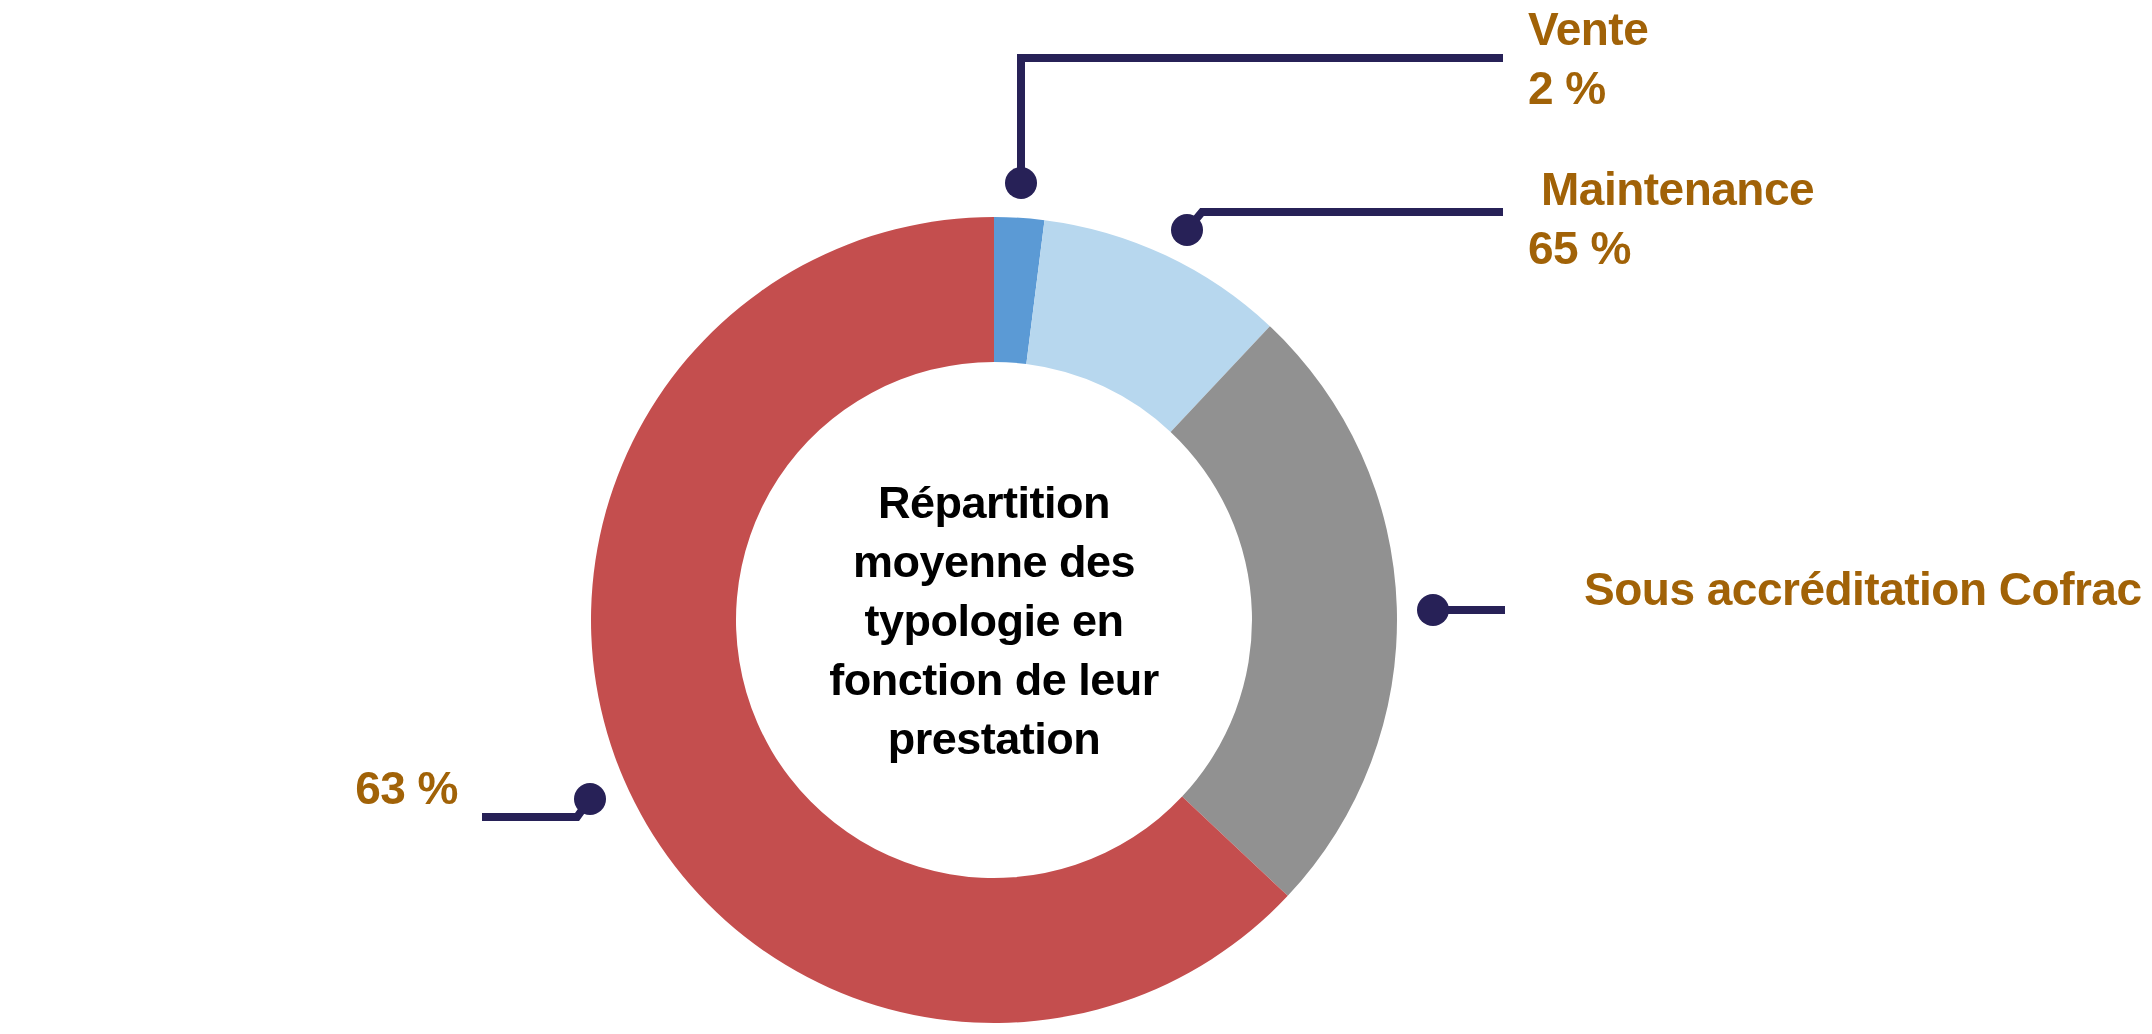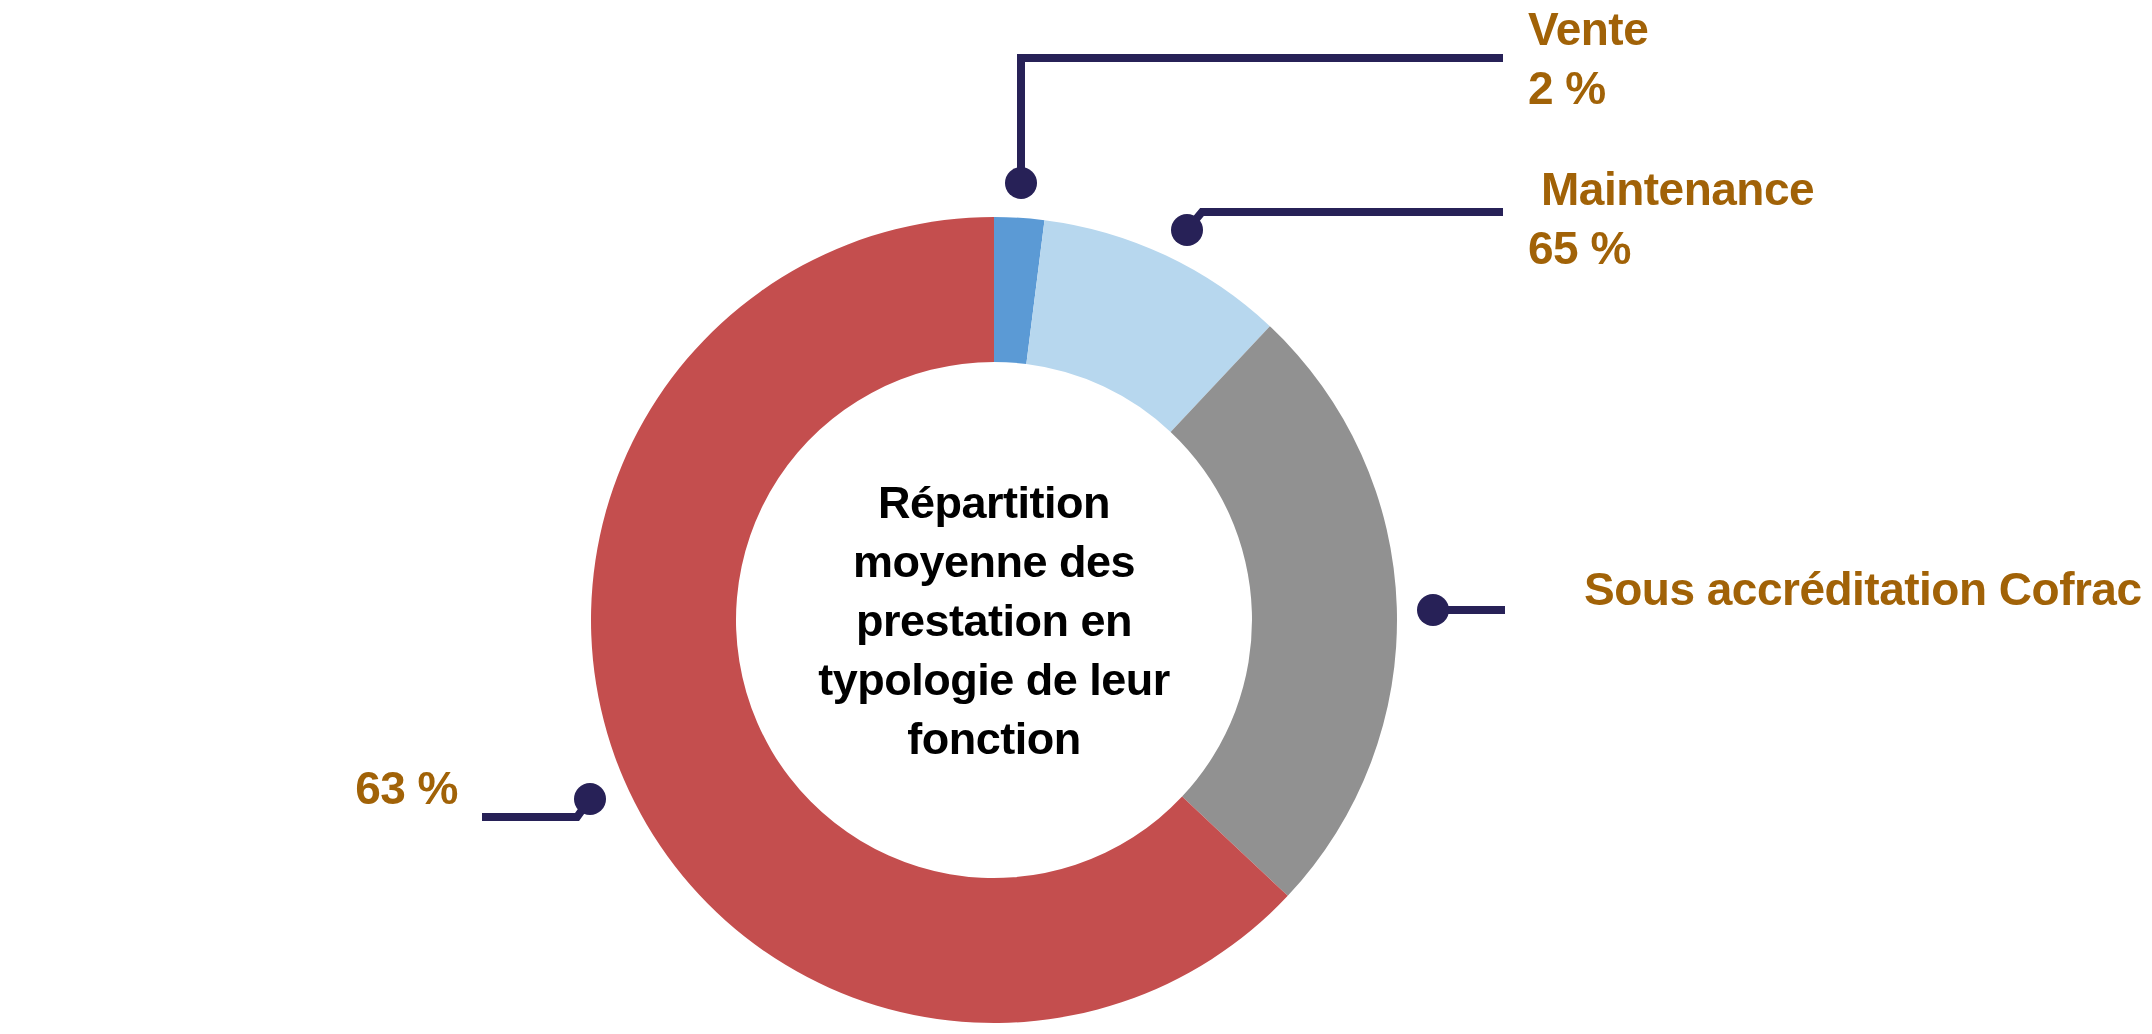--- a/index.html
+++ b/index.html
@@ -63,23 +63,23 @@
         <polyline points="1433,610 1505,610" fill="none" stroke="#272157" stroke-width="8"></polyline>
         <circle cx="1433" cy="610" r="16" fill="#272157"></circle>
         <polyline points="590,799 577,817 482,817" fill="none" stroke="#272157" stroke-width="8"></polyline>
         <circle cx="590" cy="799" r="16" fill="#272157"></circle>
       </g>
   </svg>
 
   <div class="center-title">
     <div>Répartition</div>
     <div>moyenne des</div>
-    <div>prestation en</div>
-    <div>typologie de leur</div>
-    <div>fonction</div>
+    <div>typologie en</div>
+    <div>fonction de leur</div>
+    <div>prestation</div>
   </div>
 
   <div class="label-block label-vente">
     <span class="lbl">Vente</span>
     <span class="pct">2 %</span>
   </div>
 
   <div class="label-block label-maintenance">
     <span class="lbl">Maintenance</span>
     <span class="pct">65 %</span>

